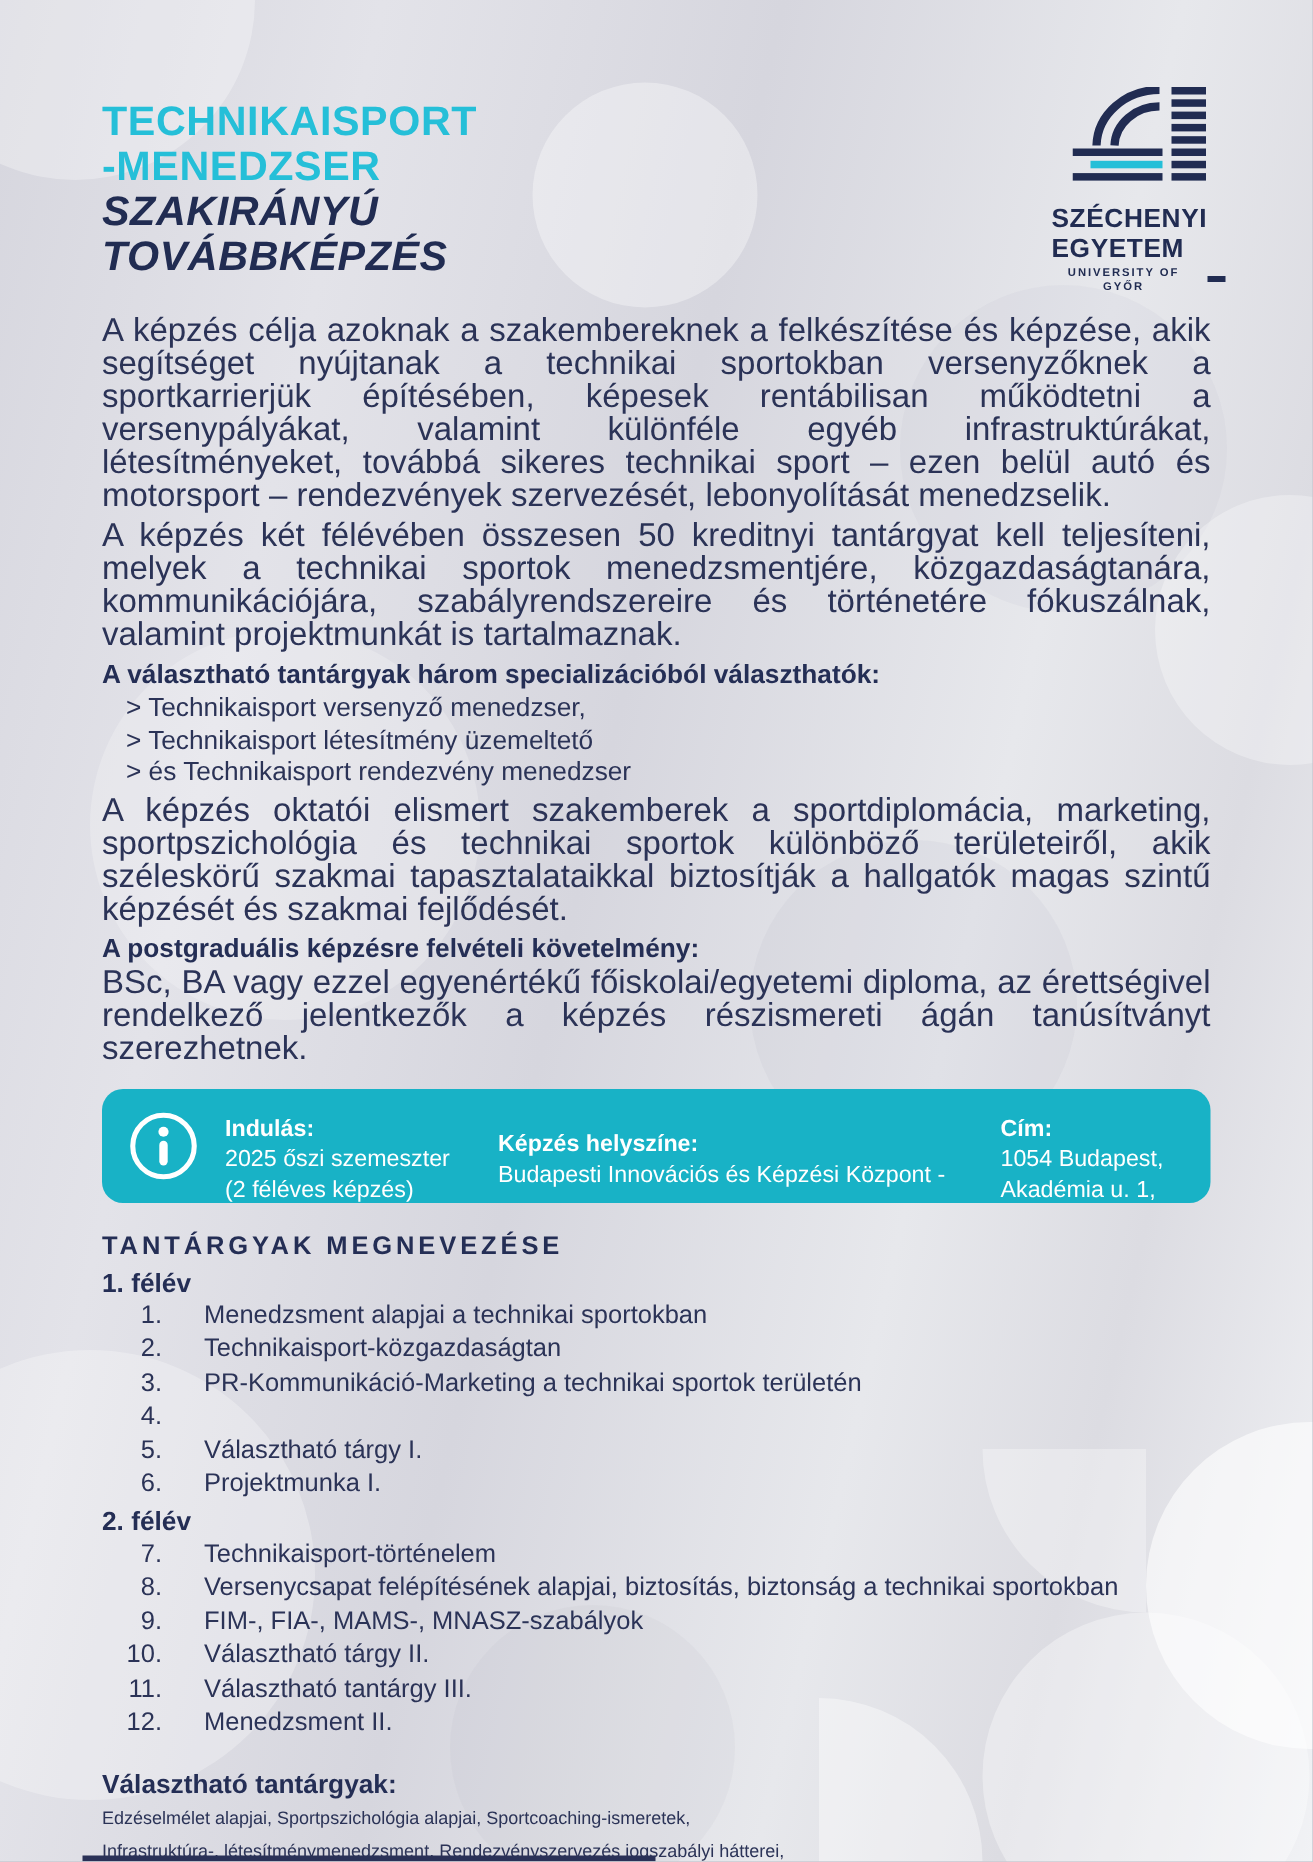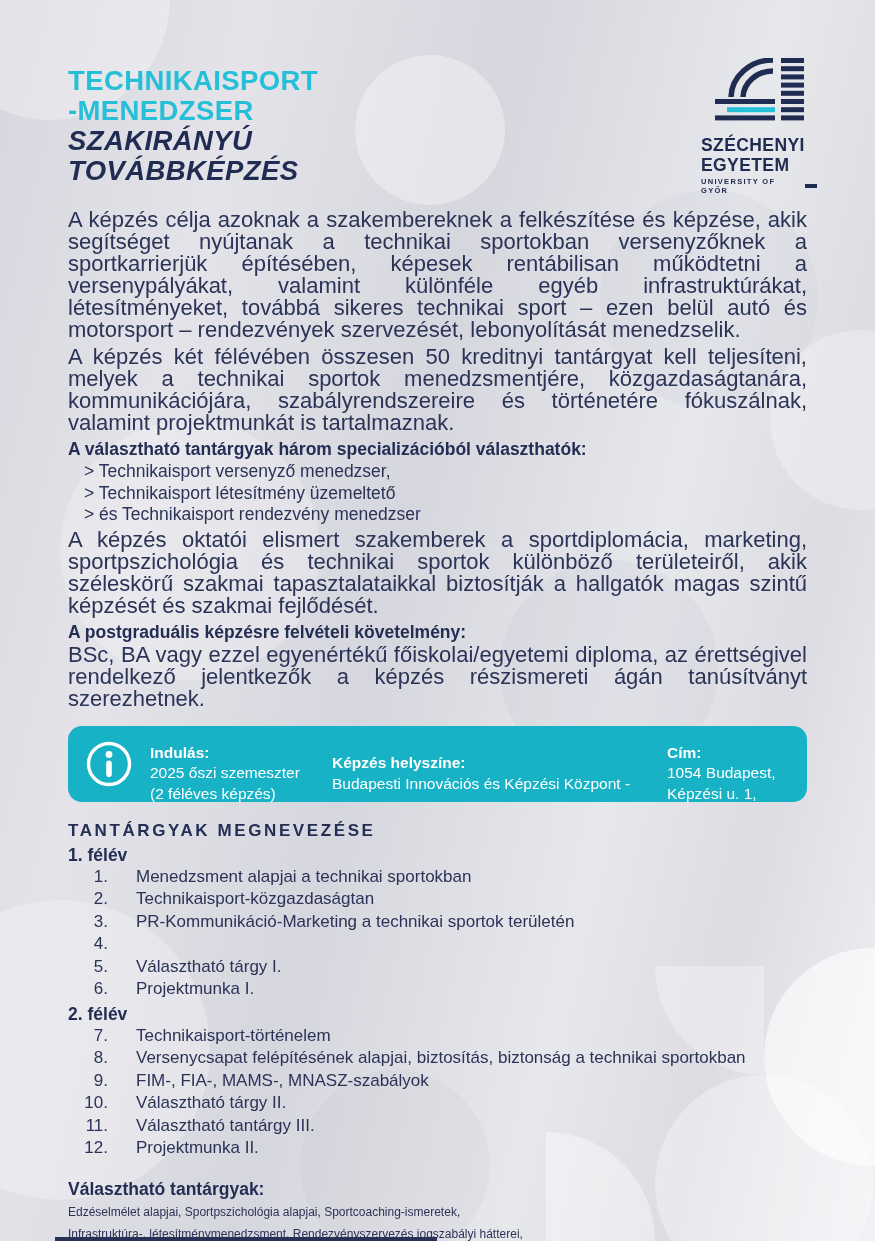--- a/index.html
+++ b/index.html
@@ -41,21 +41,21 @@
     font-size:27.5px; line-height:30px; font-weight:700; letter-spacing:.4px;
   }
   .title-cyan { color:#25bfd8; }
   .title-navy { color:#212c52;font-style:italic; }
 
   
   .logo { position:absolute; top:58px; right:58px; width:116px; z-index:3; text-align:left; }
   .logo svg { display:block; margin-left:14px; }
   .logo-name { font-size:17.5px; font-weight:700; color:#212c52; letter-spacing:.4px; line-height:20px; margin-top:9px; }
   .logo-name2 { font-size:17.5px; font-weight:700; color:#212c52; letter-spacing:.4px; line-height:20px; }
-  .logo-sub { display:flex; align-items:center; gap:8px; margin-top:2px; }
+  .logo-sub { display:flex; align-items:center; gap:8px; margin-top:2px;text-align:center; }
   .logo-sub span { font-size:7.5px; font-weight:700; color:#212c52; letter-spacing:1.3px; }
   .logo-dash { width:13px; height:3.5px; background:#212c52; }
 
   
   .para {
     font-size:22px; line-height:22px; text-align:justify; color:#2b3357;
   }
   .p1 { margin-top:23px; }
   .p2 { margin-top:5px; }
   .p3 { margin-top:3px; }
@@ -181,21 +181,21 @@
         <div>2025 őszi szemeszter</div>
         <div>(2 féléves képzés)</div>
       </div>
       <div class="ib-col ib-col2">
         <div class="lbl">Képzés helyszíne:</div>
         <div>Budapesti Innovációs és Képzési Központ -</div>
       </div>
       <div class="ib-col ib-col3">
         <div class="lbl">Cím:</div>
         <div>1054 Budapest,</div>
-        <div>Képzési u. 1,</div>
+        <div>Akadémia u. 1,</div>
       </div>
     </div>
 
     <div class="subjects-head">TANTÁRGYAK MEGNEVEZÉSE</div>
 
     <div class="sem-label">1. félév</div>
     <div>
       <div class="subj-row">
           <span class="subj-num">1.</span>
           <span class="subj-text">Menedzsment alapjai a technikai sportokban</span>
@@ -238,21 +238,21 @@
       <div class="subj-row">
           <span class="subj-num">10.</span>
           <span class="subj-text">Választható tárgy II.</span>
         </div>
       <div class="subj-row">
           <span class="subj-num">11.</span>
           <span class="subj-text">Választható tantárgy III.</span>
         </div>
       <div class="subj-row">
           <span class="subj-num">12.</span>
-          <span class="subj-text">Projektmunka II.</span>
+          <span class="subj-text">Menedzsment II.</span>
         </div>
     </div>
 
     <div class="elect-head">Választható tantárgyak:</div>
     <div>
       <div class="elect-line">Edzéselmélet alapjai, Sportpszichológia alapjai, Sportcoaching-ismeretek,</div>
       <div class="elect-line">Infrastruktúra-, létesítménymenedzsment, Rendezvényszervezés jogszabályi hátterei,</div>
       <div class="elect-line">Sportági rendezvények alapjai, Protokollismeretek, rendezvényszervezés alapjai</div>
     </div>
 

